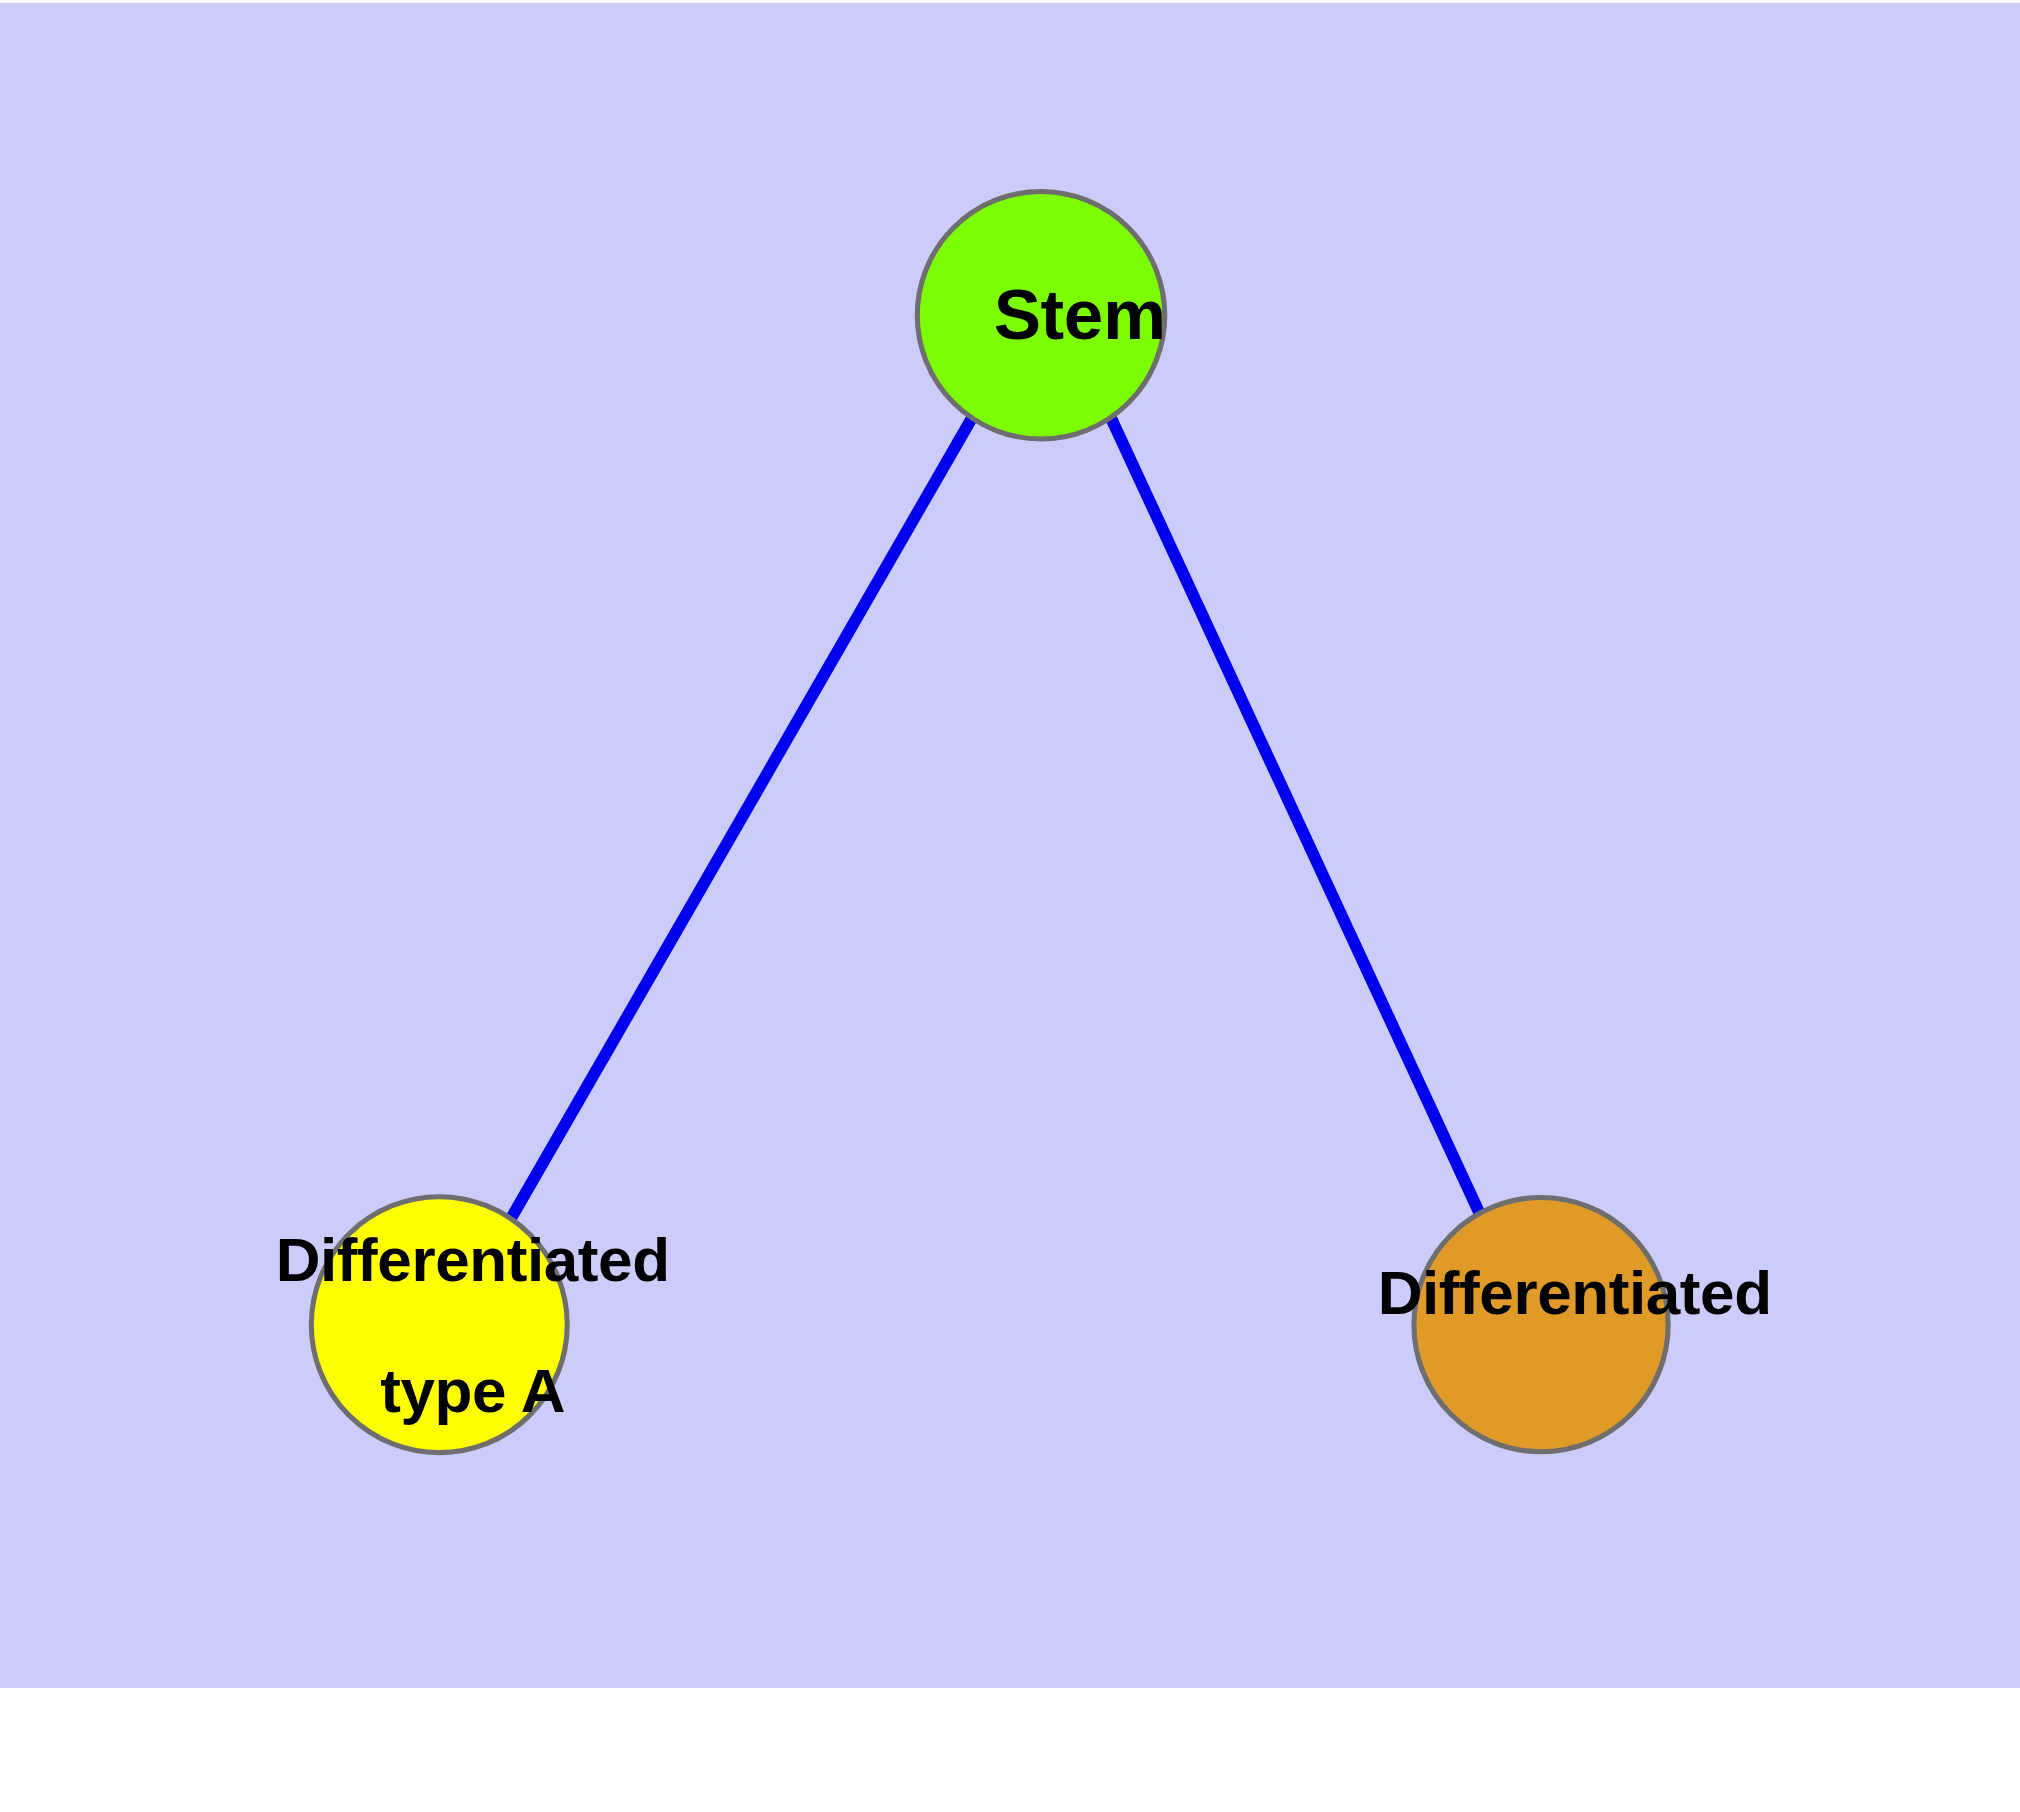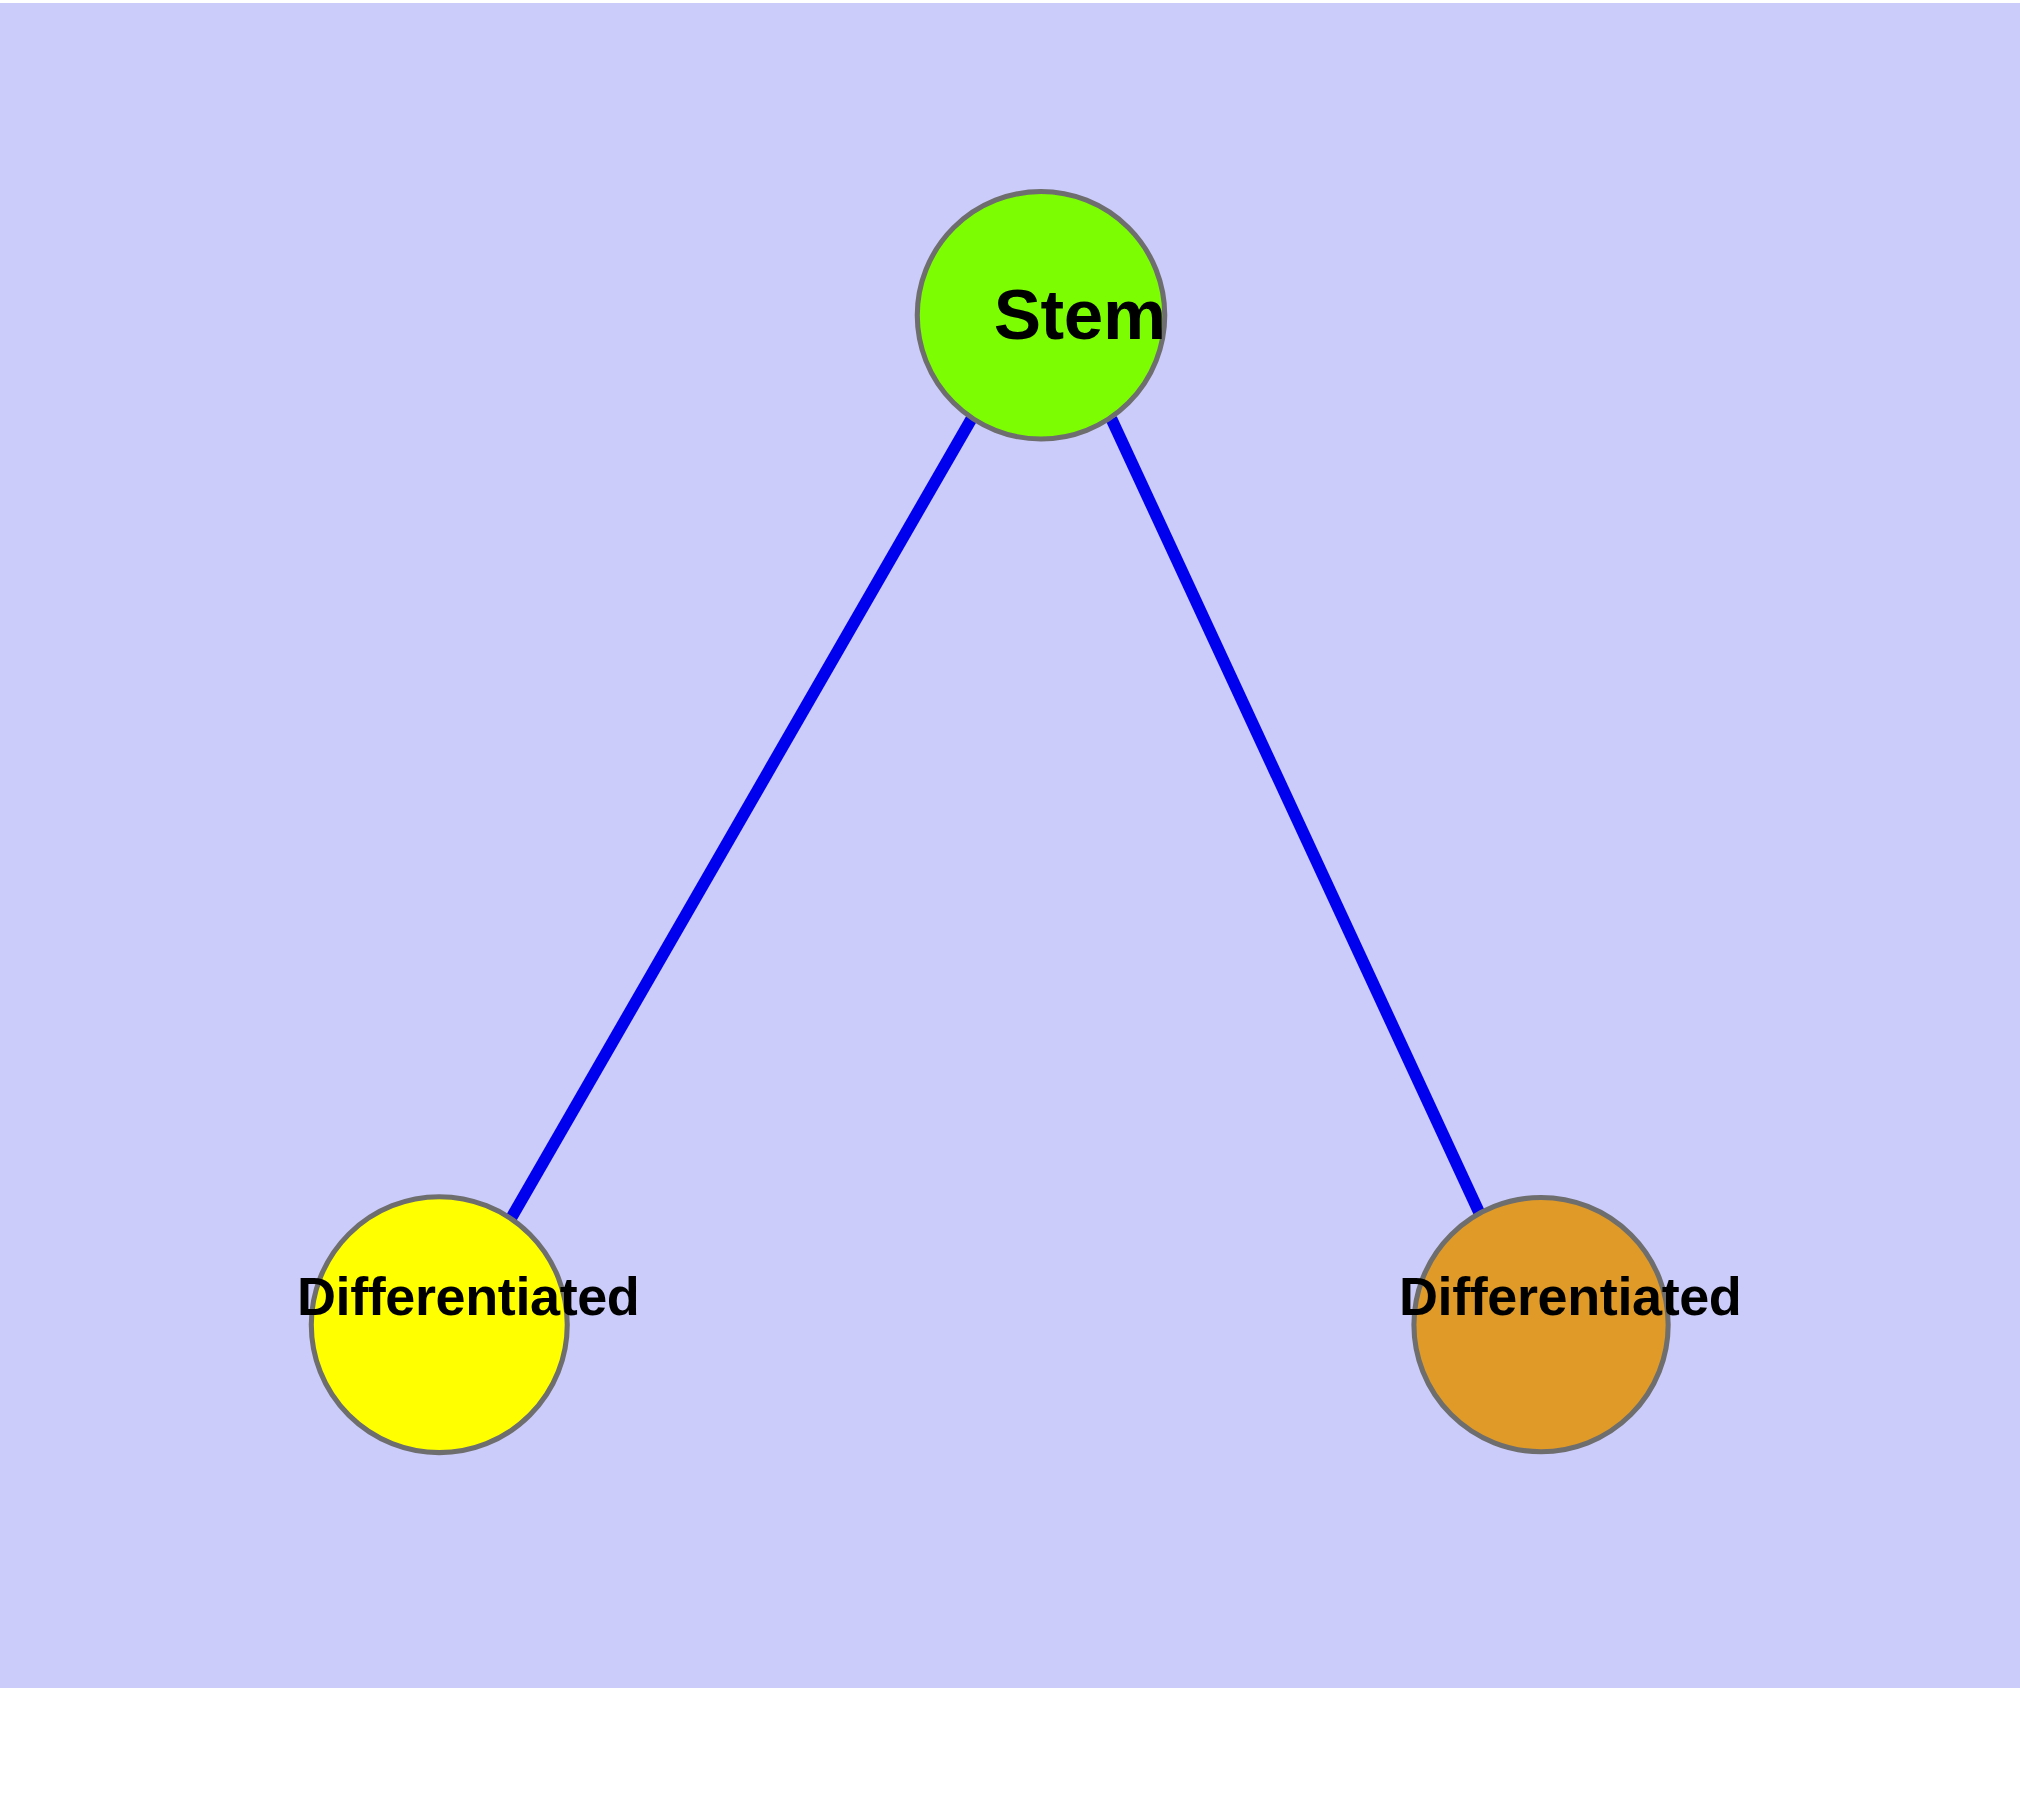--- a/index.html
+++ b/index.html
@@ -33,21 +33,21 @@
     position: absolute;
     text-align: center;
     font-weight: bold;
     color: #000000;
     line-height: 1.06;
     white-space: pre;
     pointer-events: none;
     transform: translate(-50%, -50%);
   }
   .node-label.top  { font-size: 71px; letter-spacing: -0.4px; }
-  .node-label.leaf { font-size: 54px; letter-spacing: -0.4px; }
+  .node-label.leaf { font-size: 62px; letter-spacing: -0.4px; }
 </style>
 </head>
 <body>
 
 <div id="canvas" style="width: 2021px; height: 1688px; background: rgb(255, 255, 255);">
 
   <div id="bg-plate" style="background: rgb(204, 204, 251); width: 2021px; height: 1809px;"></div>
 
   <svg id="graph-svg" viewBox="0 0 2384 2138" xmlns="http://www.w3.org/2000/svg">
 
@@ -62,20 +62,21 @@
       <circle class="node-circle" cx="1818" cy="1563" r="150" fill="#e09a28" stroke="#6e6e6e" stroke-width="6"></circle>
     </g>
   </svg>
 
   <div class="node-label top" id="label-stem" style="left: 1041px; top: 315px;">
     <span>Stem</span>
   </div>
 
   <div class="node-label leaf" id="label-diff-a" style="left: 439px; top: 1325px;">
     <span>Differentiated</span><br>
+    <span>type A</span>
   </div>
 
   <div class="node-label leaf" id="label-diff-b" style="left: 1541px; top: 1325px;">
     <span>Differentiated</span><br>
   </div>
 
 </div>
 
 
 </body></html>

